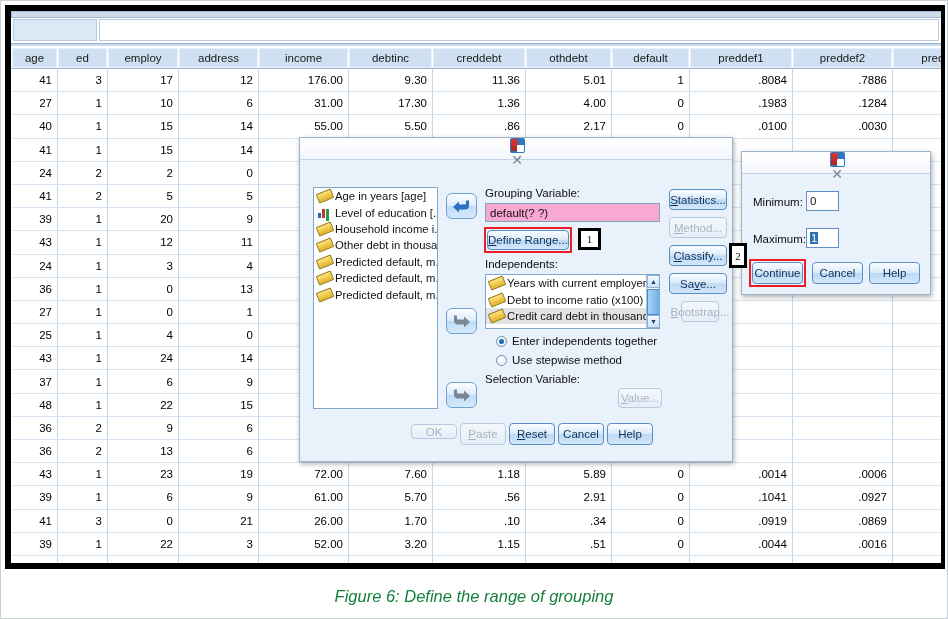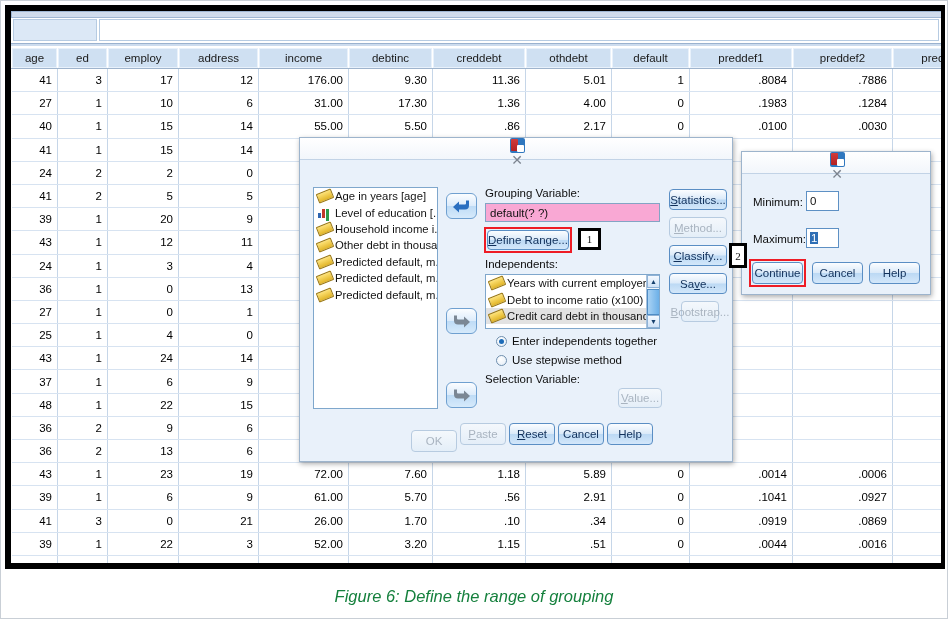--- a/index.html
+++ b/index.html
@@ -797,21 +797,21 @@
         <div class="btn" style="position:absolute; left:369px; top:85px; width:58px; height:21px;">
           <span><u>C</u>lassify...</span>
         </div>
         <div class="btn" style="position:absolute; left:369px; top:113px; width:58px; height:21px;">
           <span>Sa<u>v</u>e...</span>
         </div>
         <div class="btn disabled" style="position:absolute; left:369px; top:141px; width:38px; height:21px;margin-left:12px;">
           <span><u>B</u>ootstrap...</span>
         </div>
 
-        <div class="btn disabled" style="position:absolute; left:111px; top:270px; width:46px; height:22px;">OK</div>
+        <div class="btn disabled" style="position:absolute; left:111px; top:264px; width:46px; height:15px;">OK</div>
         <div class="btn disabled" style="position:absolute; left:160px; top:263px; width:46px; height:22px;">
           <span><u>P</u>aste</span>
         </div>
         <div class="btn" style="position:absolute; left:209px; top:263px; width:46px; height:22px;">
           <span><u>R</u>eset</span>
         </div>
         <div class="btn" style="position:absolute; left:258px; top:263px; width:46px; height:22px;">Cancel</div>
         <div class="btn" style="position:absolute; left:307px; top:263px; width:46px; height:22px;">Help</div>
       </div>
     </div>

